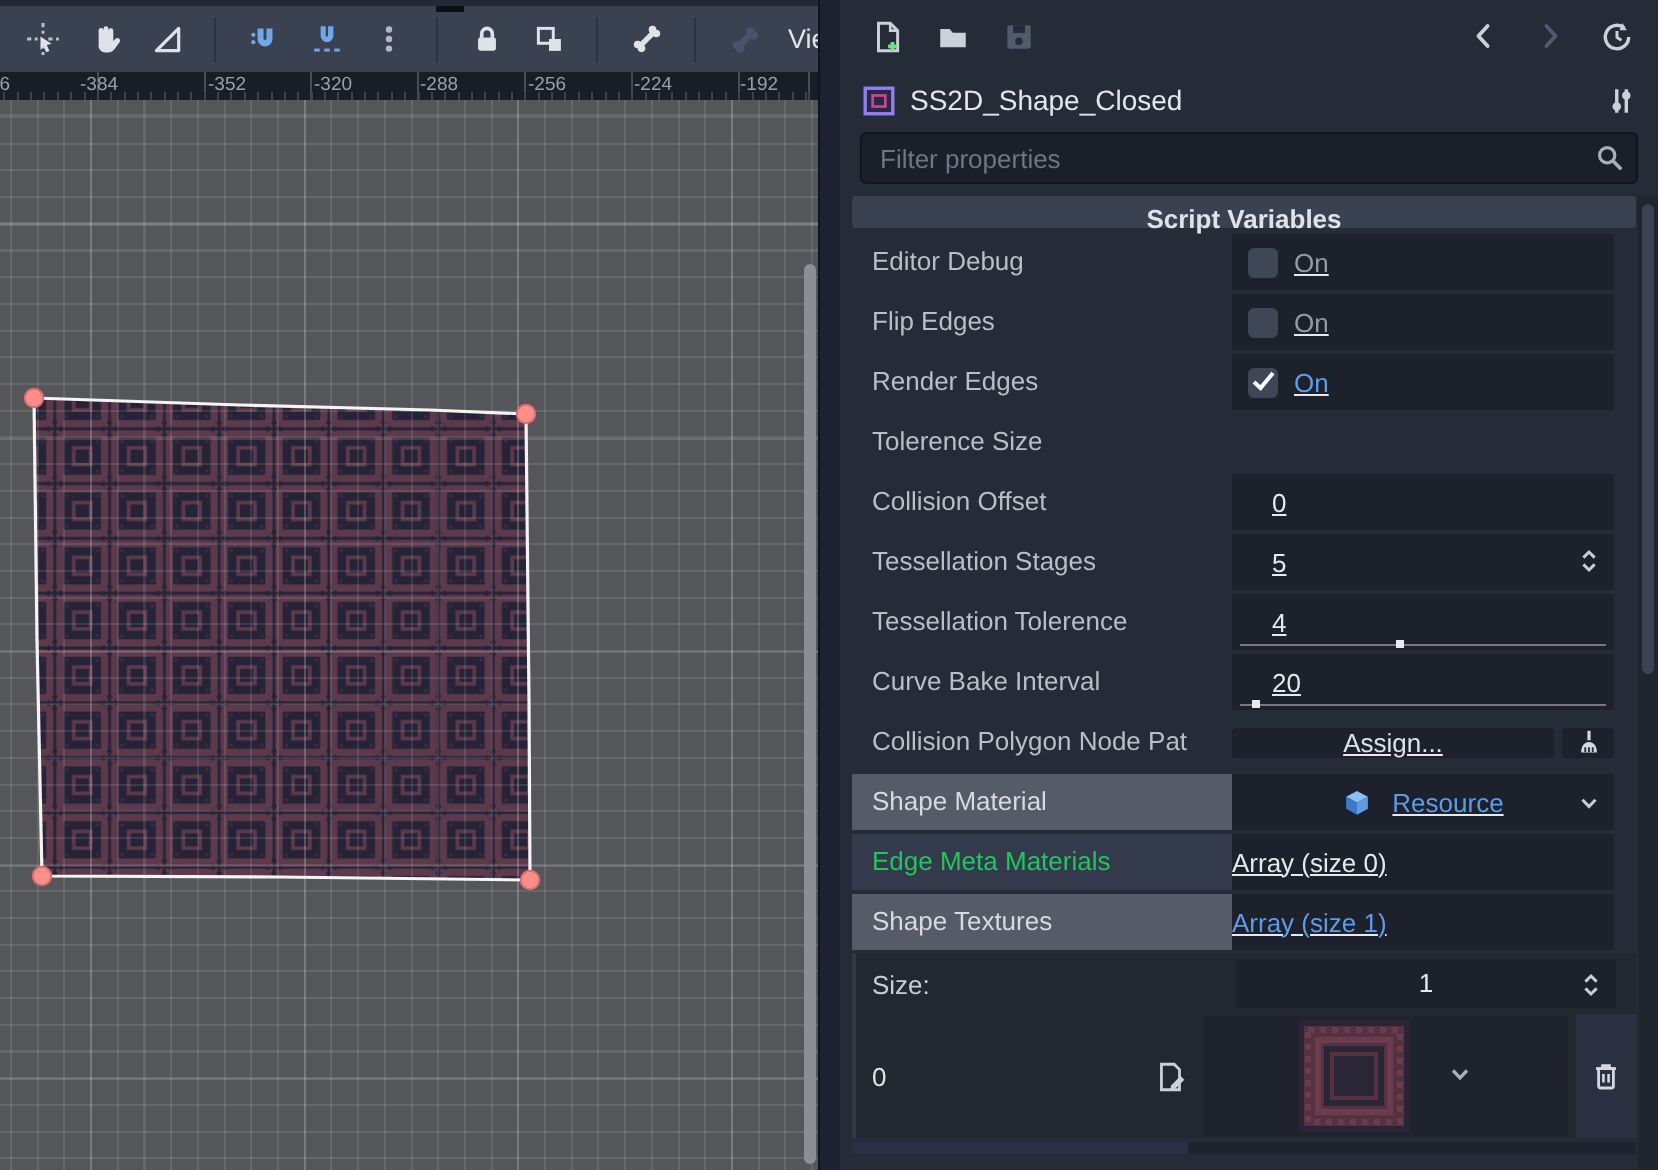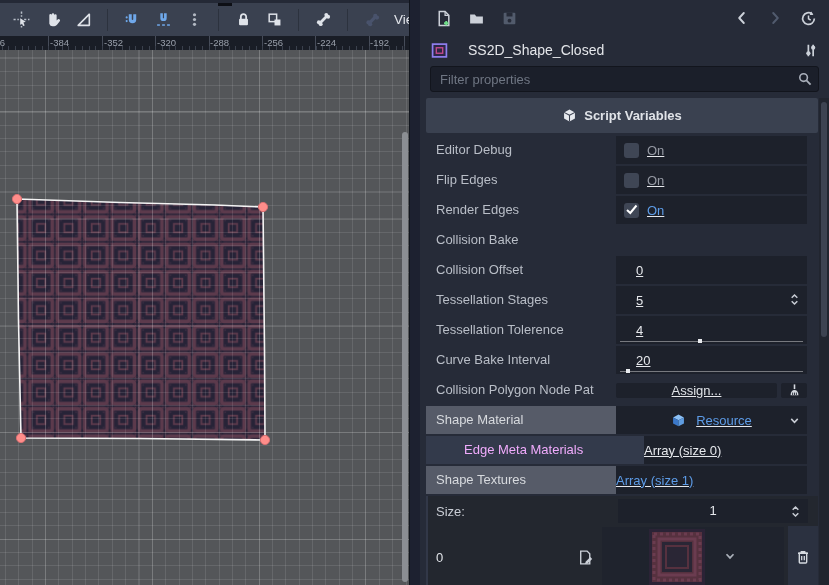--- a/index.html
+++ b/index.html
@@ -39,41 +39,41 @@
   .vp-sb { position:absolute; right:1px; top:82px; bottom:3px; width:6px; background:#8b8e93; border-radius:3px; }
 
   
   .vsep { position:absolute; left:409px; top:0; width:11px; height:585px;
     background:#1d2130; border-left:1px solid #10141c; }
 
   
   .insp { position:absolute; left:420px; top:0; width:409px; height:585px; background:#262b38; overflow:hidden; }
   .insp-toolbar { height:36px; display:flex; align-items:center; padding:0 12px 0 14px; gap:15px; }
   .insp-toolbar .spacer { flex:1; }
-  .node-row { height:28px; display:flex; align-items:center; gap:20px; padding:0 10px; }
+  .node-row { height:28px; display:flex; align-items:center; gap:7px; padding:0 10px; }
   .node-name { color:#e4e6ea; font-size:14px; flex:1; }
   .filter-row { height:26px; margin:2px 10px 6px 10px; position:relative; }
   .filter-input { width:100%; height:26px; background:#1b1f2a; border:1px solid #12151d;
     border-radius:3px; color:#cfd3da; font-family:"Liberation Sans",sans-serif; font-size:13px;
     padding:0 28px 0 9px; outline:none; }
   .filter-input::placeholder { color:#6f7683; }
   .filter-mag { position:absolute; right:6px; top:5px; }
 
-  .section-header { height:35px; margin:0 11px 3px 6px; background:#3a4150; border-radius:2px;
+  .section-header { height:16px; margin:0 11px 3px 6px; background:#3a4150; border-radius:2px;
     display:flex; align-items:center; justify-content:center; gap:7px;
-    color:#e0e3e8; font-weight:bold; font-size:13px; }
+    color:#e0e3e8; font-weight:bold; font-size:13px;flex-direction:column; }
 
   .prop-row { display:flex; height:28px; margin:0 22px 2px 6px; }
   .plabel { width:190px; padding:0 6px 0 10px; color:#b9bec7; line-height:28px;
     white-space:nowrap; overflow:hidden; flex:0 0 auto; }
   .pvalue { flex:1; background:#1d212b; position:relative; display:flex; align-items:center;
     color:#e6e8ec;text-decoration:underline; }
   .row-hl .plabel { background:#565b68; color:#d7dade; }
   .row-sel { background:#333a4b; }
-  .row-sel .plabel { color:#f0abfc;margin-left:28px; }
+  .row-sel .plabel { color:#22c55e; }
   .num { padding-left:20px; }
   .center-val { width:100%; text-align:left; }
   .blue { color:#5d9ce8; }
   .checkbox { width:15px; height:15px; background:#3f4655; border-radius:3px; margin-left:8px;
     position:relative; flex:0 0 auto; }
   .on-label { margin-left:8px; color:#9599a3; }
   .on-label.blue { color:#5d9ce8; }
   .spinner { position:absolute; right:5px; top:6px; }
   .slider-line { position:absolute; left:4px; right:4px; bottom:2px; height:1px; background:rgba(255,255,255,.40); }
   .slider-grab { position:absolute; bottom:1px; width:4px; height:4px; background:#e8eaee; }
@@ -192,21 +192,21 @@
             </g>
             <path d="M5.4 11 L11 5.4" stroke="#49536c" stroke-width="3"></path>
           </svg>
       </div>
       <div class="view-btn">View</div>
     </div>
 
     <div class="ruler">
       <div class="ruler-minor"></div>
       <span class="rlabel" style="left:-14px">-416</span>
-      <span class="rlabel" style="left:50px">-384</span>
+      <span class="rlabel" style="left:40px">-384</span>
       <span class="rlabel" style="left:104px">-352</span>
       <span class="rlabel" style="left:157px">-320</span>
       <span class="rlabel" style="left:210px">-288</span>
       <span class="rlabel" style="left:264px">-256</span>
       <span class="rlabel" style="left:317px">-224</span>
       <span class="rlabel" style="left:370px">-192</span>
     </div>
 
     <div class="canvas">
       <svg class="shapes" width="409" height="535" viewBox="0 0 409 535">
@@ -354,21 +354,21 @@
         <span class="checkbox">
           <svg width="15" height="15" viewBox="0 0 15 15" style="position:absolute;left:0;top:-1px">
               <path d="M3 8 L6.3 11 L12.5 3.5" stroke="#fff" stroke-width="2" fill="none"></path>
             </svg>
         </span>
         <span class="on-label blue">On</span>
       </div>
     </div>
 
     <div class="prop-row">
-      <div class="plabel">Collision Bake</div>
+      <div class="plabel">Tolerence Size</div>
     </div>
 
     <div class="prop-row">
       <div class="plabel">Collision Offset</div>
       <div class="pvalue">
         <span class="num">0</span>
       </div>
     </div>
 
     <div class="prop-row">

